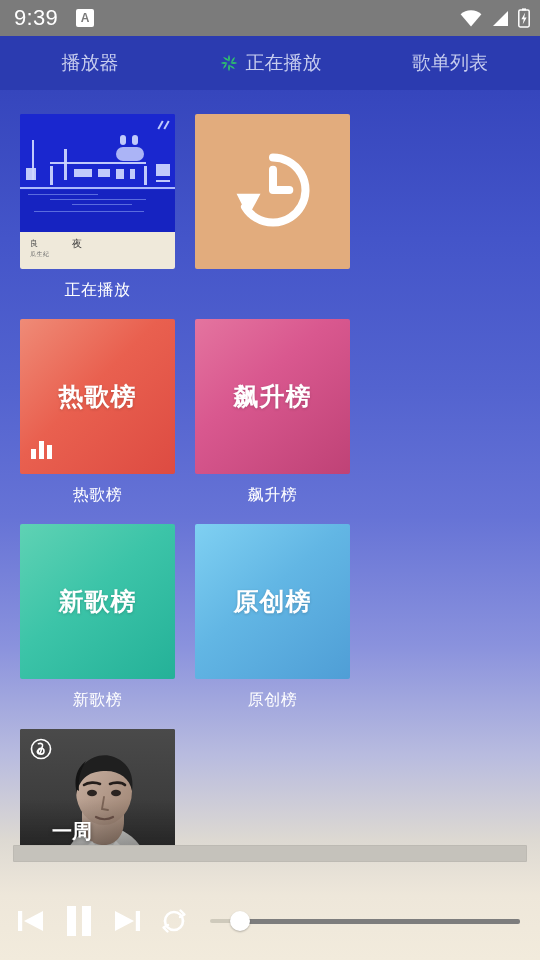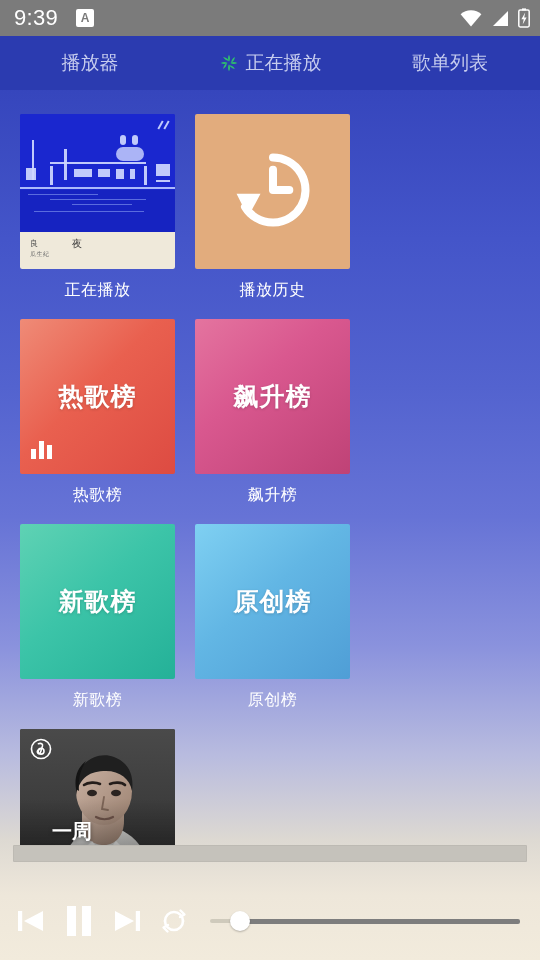--- a/index.html
+++ b/index.html
@@ -246,21 +246,20 @@
       <div class="cell">
         <div class="tile tile-history">
           <span>
             <svg width="92" height="92" viewBox="0 0 48 48">
               <path d="M24 7 A17 17 0 1 1 9.4 32.8" fill="none" stroke="#ffffff" stroke-width="4.2" stroke-linecap="round"></path>
               <path d="M24 13.5 L24 24 L32.5 24" fill="none" stroke="#ffffff" stroke-width="4.2" stroke-linecap="round" stroke-linejoin="round"></path>
               <path d="M5 26 L17.5 26 L11 38 Z" fill="#ffffff"></path>
             </svg>
           </span>
         </div>
-        <div class="caption">播放历史</div>
       </div>
 
       <div class="cell">
         <div class="tile tile-hot">
           <span class="tile-title">热歌榜</span>
           <span class="bars-icon">
             <svg width="22" height="20" viewBox="0 0 22 20">
               <rect x="0" y="10" width="5" height="10" fill="#ffffff"></rect>
               <rect x="8" y="2" width="5" height="18" fill="#ffffff"></rect>
               <rect x="16" y="6" width="5" height="14" fill="#ffffff"></rect>

